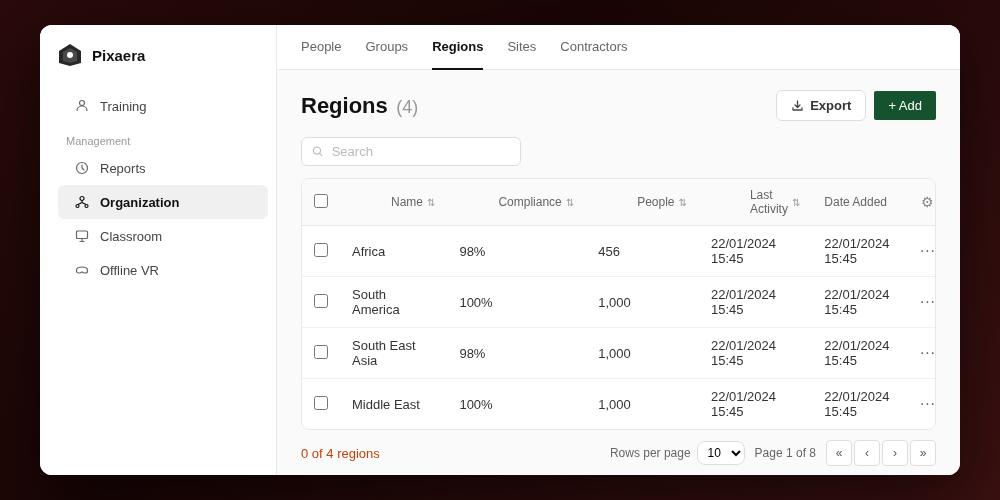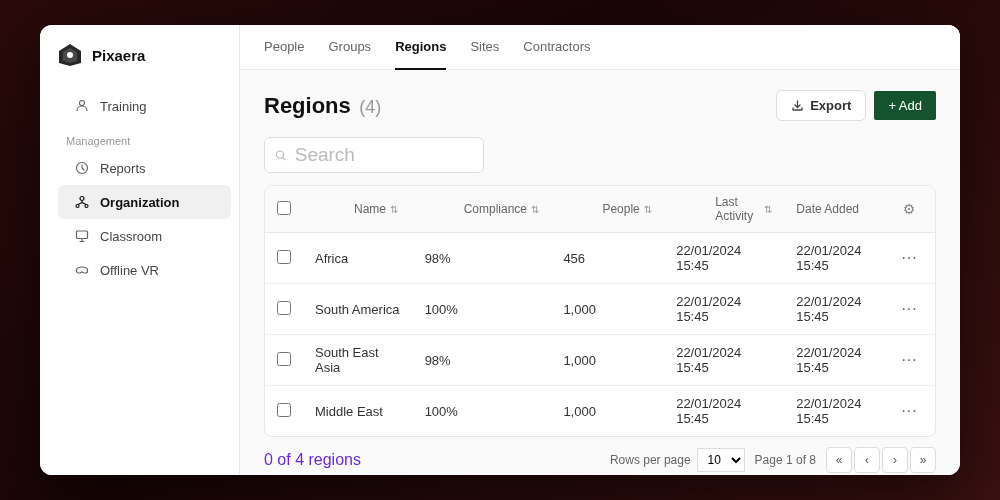--- a/index.html
+++ b/index.html
@@ -17,21 +17,21 @@
       width: 920px;
       height: 450px;
       background: #fff;
       border-radius: 12px;
       display: flex;
       overflow: hidden;
       box-shadow: 0 20px 60px rgba(0,0,0,0.5);
     }
     
     .sidebar {
-      width: 200px;
+      width: 237px;
       background: #fff;
       border-right: 1px solid #e8e8e8;
       display: flex;
       flex-direction: column;
       padding: 16px 0;
       flex-shrink: 0;
     }
     .sidebar-logo {
       display: flex;
       align-items: center;
@@ -171,21 +171,21 @@
       gap: 8px;
       border: 1px solid #ddd;
       border-radius: 6px;
       padding: 6px 10px;
       background: #fff;
       width: 220px;
     }
     .search-input-wrap input {
       border: none;
       outline: none;
-      font-size: 19px;
+      font-size: 13px;
       color: #000000;
       background: transparent;
       width: 100%;
     }
     .search-input-wrap input::placeholder { color: #bbb; }
     
     .table-wrap {
       background: #fff;
       border: 1px solid #e8e8e8;
       border-radius: 8px;
@@ -234,39 +234,39 @@
       border-radius: 4px;
     }
     
     .pagination-row {
       display: flex;
       align-items: center;
       justify-content: space-between;
       padding: 10px 0 2px 0;
     }
     .pagination-info {
-      font-size: 16px;
-      color: #6d28d9;
+      font-size: 13px;
+      color: #c2410c;
       text-align: center;
     }
     .pagination-right {
       display: flex;
       align-items: center;
       gap: 10px;
     }
     .rows-per-page {
       display: flex;
       align-items: center;
       gap: 6px;
       font-size: 12px;
       color: #666;
     }
     .rows-select {
       border: 1px solid #ddd;
-      border-radius: 0;
+      border-radius: 8px;
       padding: 3px 6px;
       font-size: 12px;
       background: #fff;
     }
     .page-info {
       font-size: 12px;
       color: #666;
     }
     .page-nav {
       display: flex;

